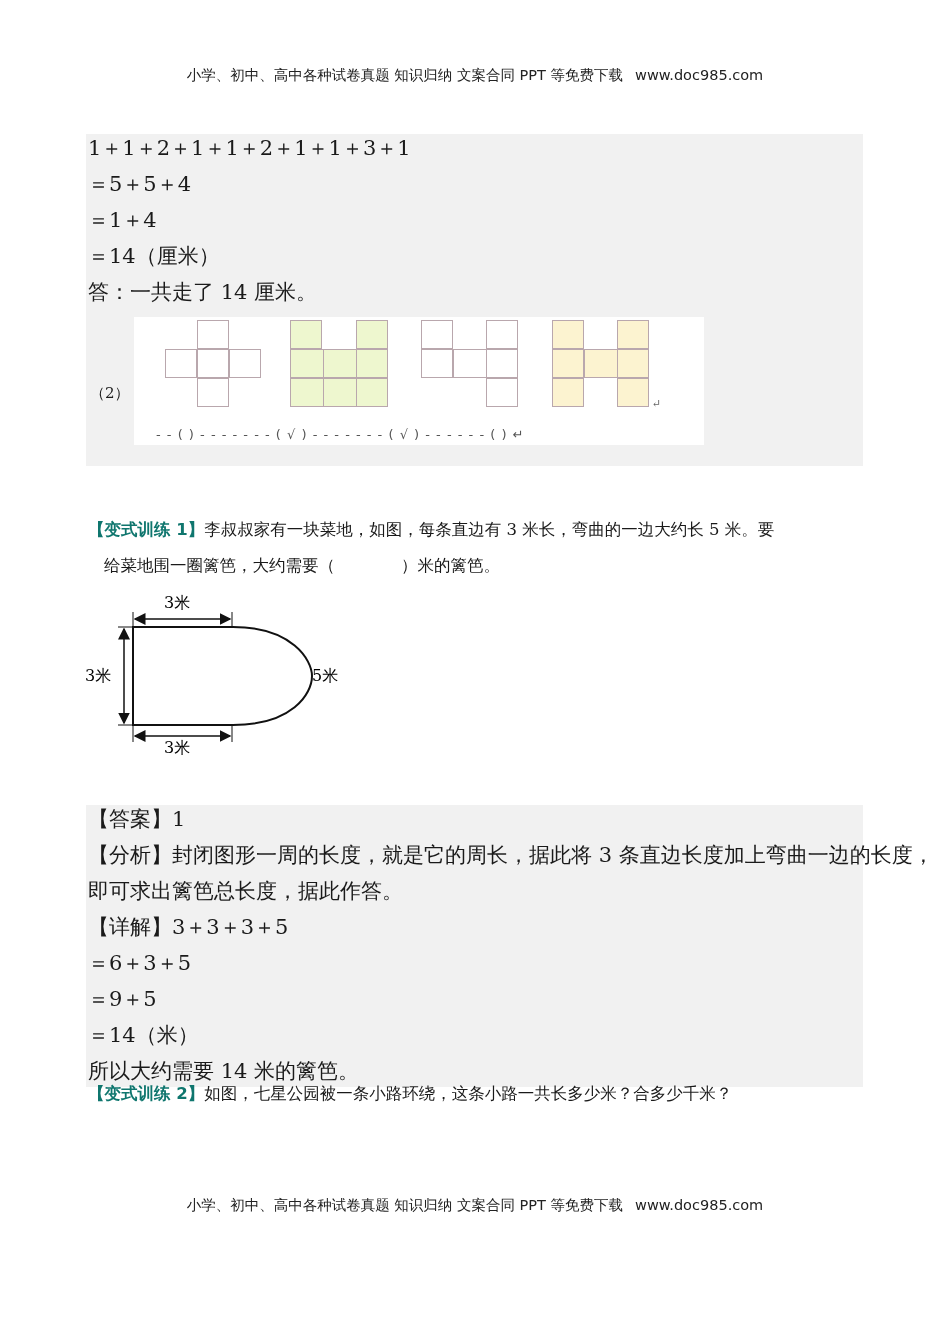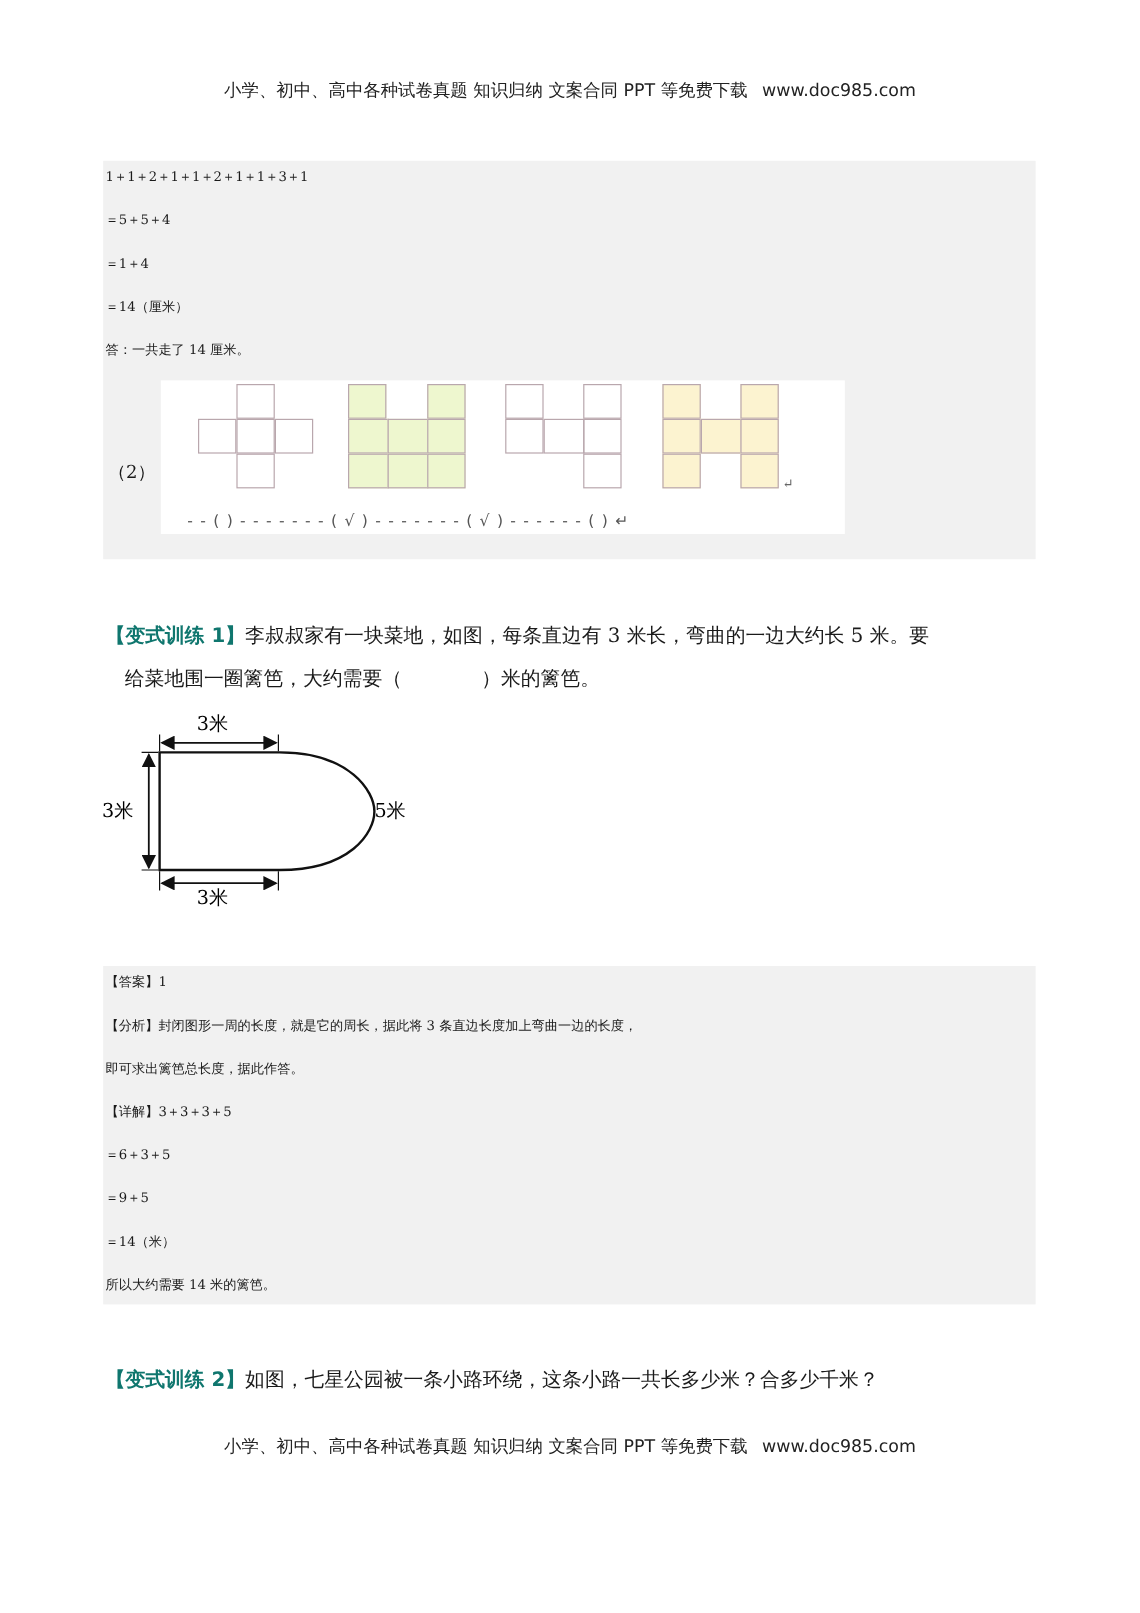--- a/index.html
+++ b/index.html
@@ -4,21 +4,21 @@
 <style>
   html, body { margin:0; padding:0; background:#ffffff; }
   body { width:950px; height:1344px; position:relative; overflow:hidden;
          font-family: "DejaVu Serif", "Liberation Serif", serif; color:#1a1a1a; }
   .header, .footer { position:absolute; left:0; width:950px; text-align:center;
          font-family: "DejaVu Sans", "Liberation Sans", sans-serif; font-size:14.5px; color:#222; }
   .header { top:66px; }
   .footer { top:1196px; }
   .header .site, .footer .site { margin-left:12px; }
   .block { position:absolute; left:86px; width:777px; background:#f1f1f1; }
-  .line { position:absolute; left:2px; font-size:11px; line-height:20px; white-space:nowrap; }
+  .line { position:absolute; left:2px; font-size:21px; line-height:20px; white-space:nowrap; }
   .plain { position:absolute; left:88px; font-size:16.5px; line-height:20px; white-space:nowrap; }
   .red { color:#0f766e; font-weight:bold; font-family:"DejaVu Sans", "Liberation Sans", sans-serif; }
   .figbox { position:absolute; left:48px; top:183px; width:570px; height:128px; background:#fff; }
   .label2 { position:absolute; left:4px; top:250px; font-size:15px; }
   .sq { position:absolute; width:32px; height:29px; border:1.5px solid #b9a7ad; box-sizing:border-box; }
   .sq.g { background:#eef7cf; }
   .sq.y { background:#fcf3d0; }
   .marks { position:absolute; top:291px; font-size:13px; color:#555; white-space:nowrap; letter-spacing:1px; font-family:"DejaVu Sans", sans-serif; }
   .ret { position:absolute; font-size:11px; color:#666; }
 </style>
@@ -123,19 +123,19 @@
   <div class="line" style="top:4px;">【答案】1</div>
   <div class="line" style="top:40px;">【分析】封闭图形一周的长度，就是它的周长，据此将 3 条直边长度加上弯曲一边的长度，</div>
   <div class="line" style="top:76px;">即可求出篱笆总长度，据此作答。</div>
   <div class="line" style="top:112px;">【详解】3＋3＋3＋5</div>
   <div class="line" style="top:148px;">＝6＋3＋5</div>
   <div class="line" style="top:184px;">＝9＋5</div>
   <div class="line" style="top:220px;">＝14（米）</div>
   <div class="line" style="top:256px;">所以大约需要 14 米的篱笆。</div>
 </div>
 
-<div class="plain" style="top:1140px;text-align:right;">
+<div class="plain" style="top:1084px;text-align:right;">
   <span class="red">【变式训练 2】</span><span>如图，七星公园被一条小路环绕，这条小路一共长多少米？合多少千米？</span>
 </div>
 
 <div class="footer">
   <span>小学、初中、高中各种试卷真题 知识归纳 文案合同 PPT 等免费下载</span><span class="site">www.doc985.com</span>
 </div>
 
 </body></html>

